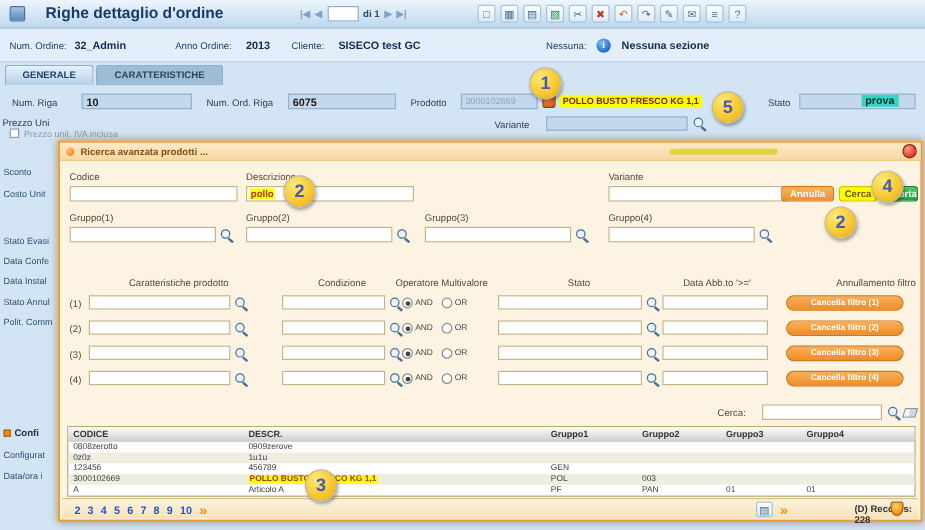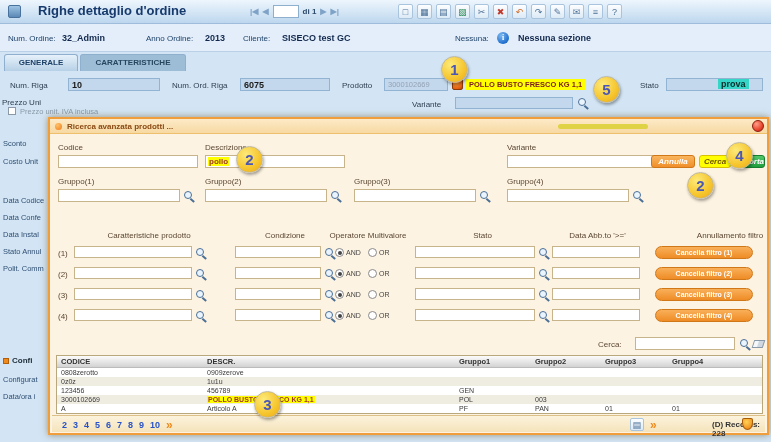--- a/index.html
+++ b/index.html
@@ -70,21 +70,21 @@
   .marker { position:absolute; left:508px; top:5px; width:90px; height:5px; background:#ddd23f;
             border-radius:3px; opacity:.95; }
   .close-btn { position:absolute; right:3px; top:1px; width:12px; height:12px; border-radius:50%;
                background:radial-gradient(circle at 35% 30%, #ff9d86, #e8402a 65%, #b22616);
                border:1px solid #8d1d10; }
   .mbody { position:absolute; left:0; top:15px; right:0; bottom:0; }
   .mlabel { position:absolute; font-size:8px; color:#5a4632; white-space:nowrap; }
   .winp { position:absolute; height:13px; background:#fff; border:1px solid #c8b48a; font-size:8px;
           padding:0 2px; line-height:11px; color:#222; font-family:"Liberation Sans", sans-serif; }
   .btn { position:absolute; height:13px; font-size:8px; font-weight:bold; text-align:center;
-         line-height:12px; border-radius:3px;font-style:italic; }
+         line-height:12px; border-radius:3px; }
   .btn-annulla { background:linear-gradient(#f9b55e,#ef8f2a); color:#fff; border:1px solid #d07718; }
   .btn-cerca { background:#ffff00; color:#6e5200; border:1px solid #d9c100; }
   .btn-riporta { background:linear-gradient(#52c96a,#1f9e3e); color:#fff; border:1px solid #178030; }
   .mag { position:absolute; width:13px; height:13px; }
   .mag::before { content:""; position:absolute; left:2px; top:2px; width:6px; height:6px;
                  border:1px solid #4a6f96; border-radius:50%; background:#eaf4ff; }
   .mag::after { content:""; position:absolute; left:9px; top:9px; width:5px; height:2px;
                 background:#4a6f96; transform:rotate(40deg); transform-origin:0 0; }
   .fhead { position:absolute; top:88px; height:18px; font-size:8px; color:#5a4632; text-align:center;
            display:flex; align-items:flex-end; justify-content:center; line-height:9px; }
@@ -190,21 +190,21 @@
   <span class="flabel" style="left:412px;top:100px">Variante</span>
   <input class="finput" style="left: 455px; top: 97px; width: 118px; height: 12px;">
   <span class="mag" style="left:576px;top:96px"></span>
 
   <span class="flabel" style="left:2px;top:98px">Prezzo Uni</span>
   <span class="checkbox" style="left:8px;top:107px"></span>
   <span class="disabled-label" style="left:20px;top:107px">Prezzo unit. IVA inclusa</span>
 
   <span class="side-label" style="left:3px;top:139px">Sconto</span>
   <span class="side-label" style="left:3px;top:157px">Costo Unit</span>
-  <span class="side-label" style="left:3px;top:196px">Data Codice</span>
+  <span class="side-label" style="left:3px;top:196px">Stato Evasi</span>
   <span class="side-label" style="left:3px;top:213px">Data Confe</span>
   <span class="side-label" style="left:3px;top:230px">Data Instal</span>
   <span class="side-label" style="left:3px;top:247px">Stato Annul</span>
   <span class="side-label" style="left:3px;top:264px">Polit. Comm</span>
   <span class="orange-sq" style="left:3px;top:358px"></span>
   <span class="side-label side-bold" style="left:12px;top:356px">Confi</span>
   <span class="side-label" style="left:3px;top:375px">Configurat</span>
   <span class="side-label" style="left:3px;top:392px">Data/ora i</span>
 
   <div class="modal">

